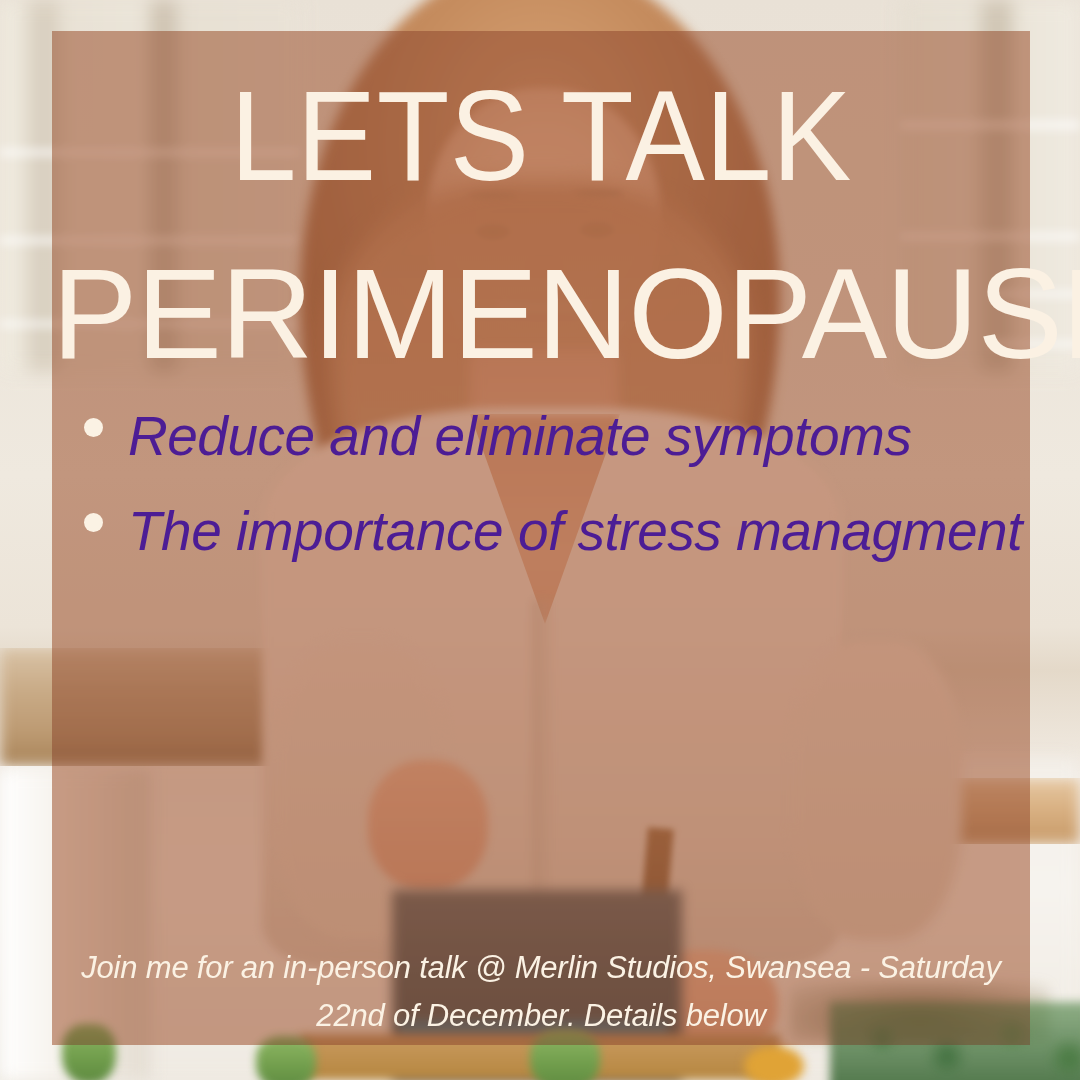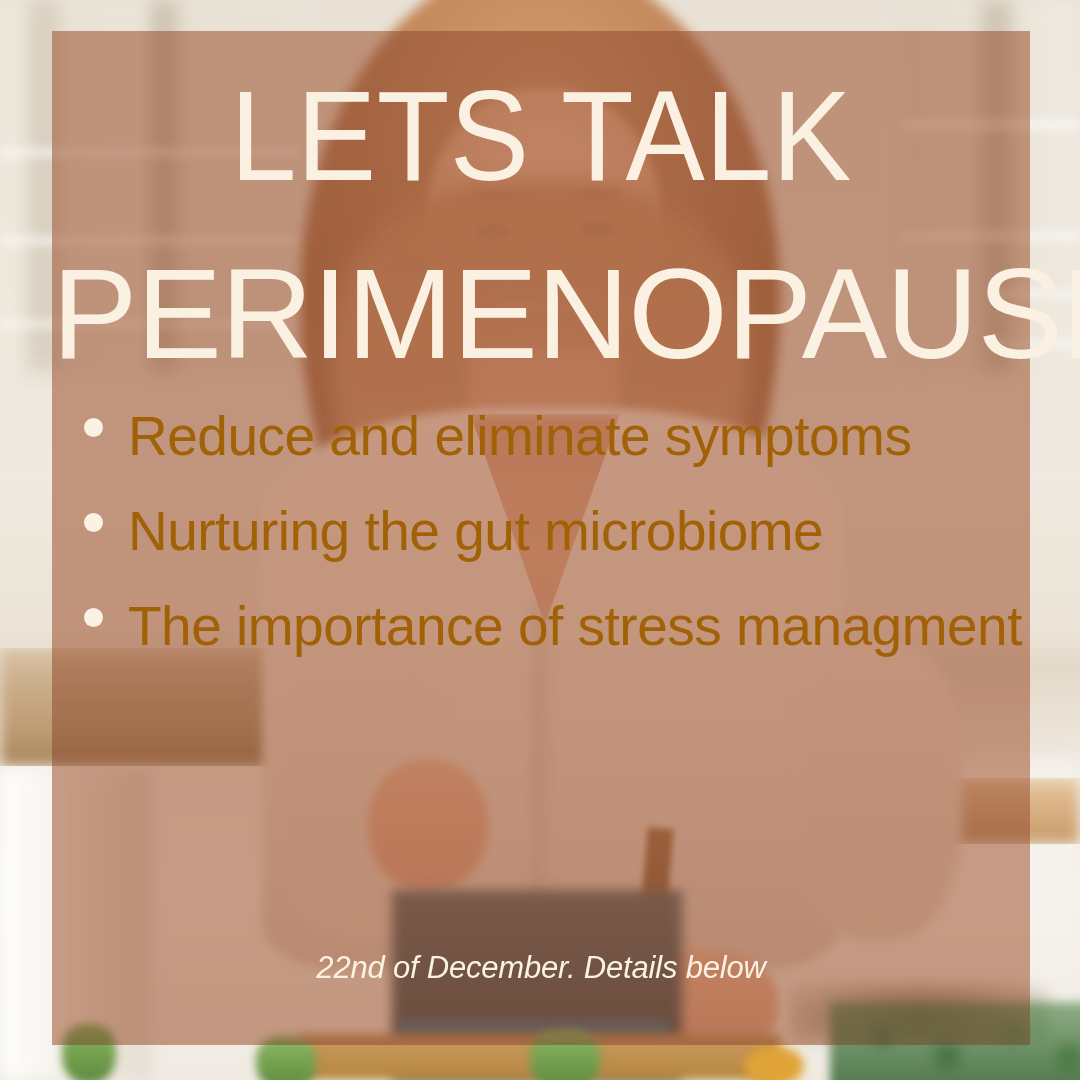--- a/index.html
+++ b/index.html
@@ -326,22 +326,23 @@
   .dot {
     flex: 0 0 auto;
     width: 19px;
     height: 19px;
     border-radius: 50%;
     background: #fbf2e4;
     margin-top: 26px;
     margin-right: 25px;
   }
   .btext {
-    color: #a16207;
+    color: #4c1d95;
     font-size: 55px;
+    font-style: italic;
     font-weight: 400;
     line-height: 1.62;
     letter-spacing: -0.5px;
     font-family: "Liberation Sans", sans-serif;
   }
 
   .caption {
     position: absolute;
     left: 60px;
     top: 944px;
@@ -416,26 +417,23 @@
     <div id="hl1" class="headline">LETS TALK</div>
     <div id="hl2" class="headline">PERIMENOPAUSE</div>
 
     <div class="bullets">
       <div class="bullet-row">
         <span class="dot"></span>
         <span class="btext">Reduce and eliminate symptoms</span>
       </div>
       <div class="bullet-row">
         <span class="dot"></span>
-        <span class="btext">Nurturing the gut microbiome</span>
-      </div>
-      <div class="bullet-row">
-        <span class="dot"></span>
         <span class="btext">The importance of stress managment</span>
       </div>
     </div>
 
     <div class="caption">
+      <div>Join me for an in-person talk @ Merlin Studios, Swansea - Saturday</div>
       <div>22nd of December. Details below</div>
     </div>
 
   </div>
 </div>
 
 </body></html>

